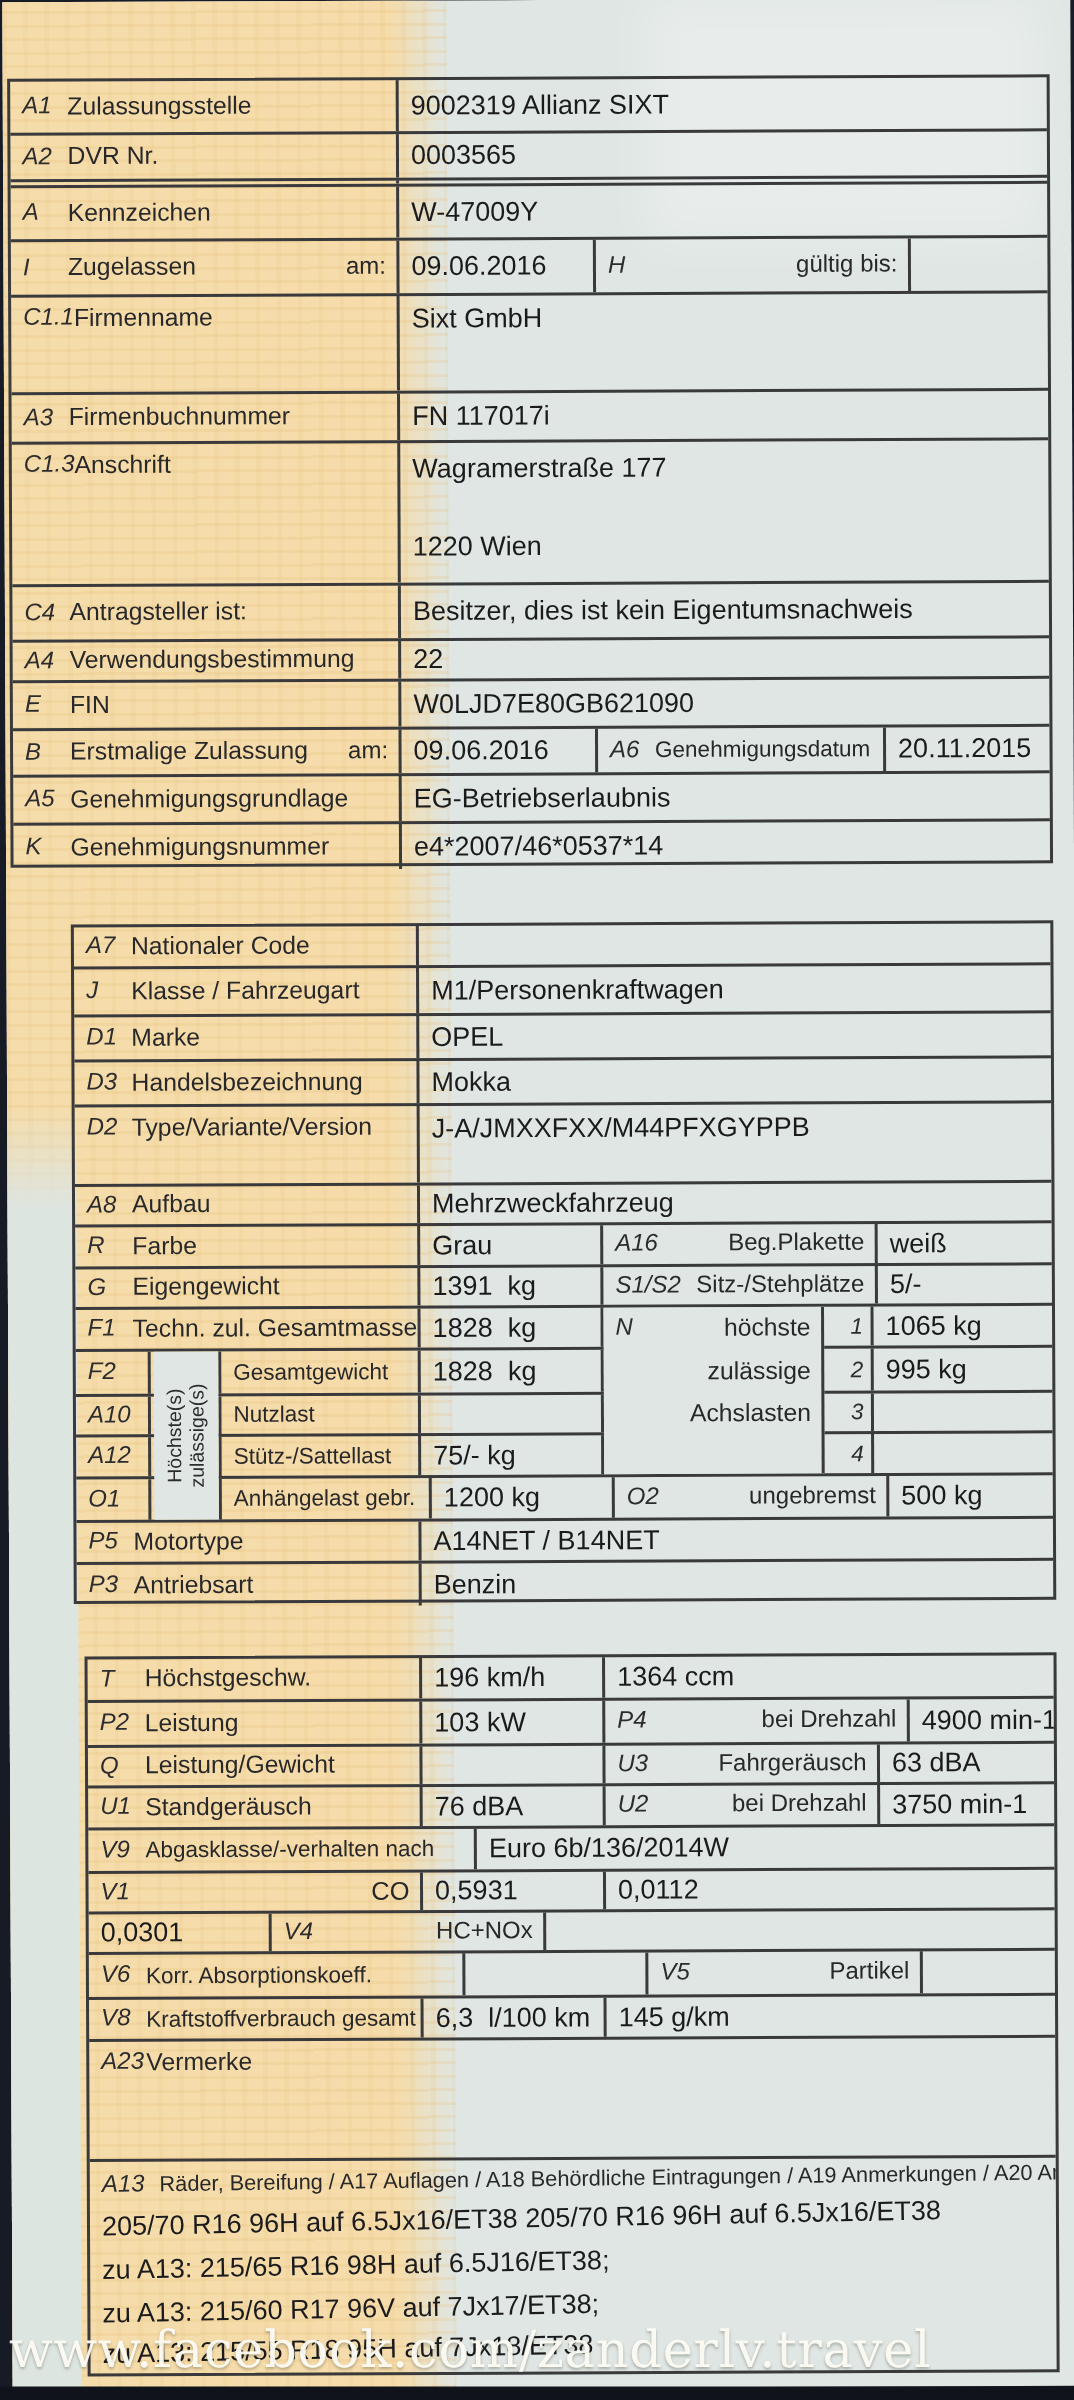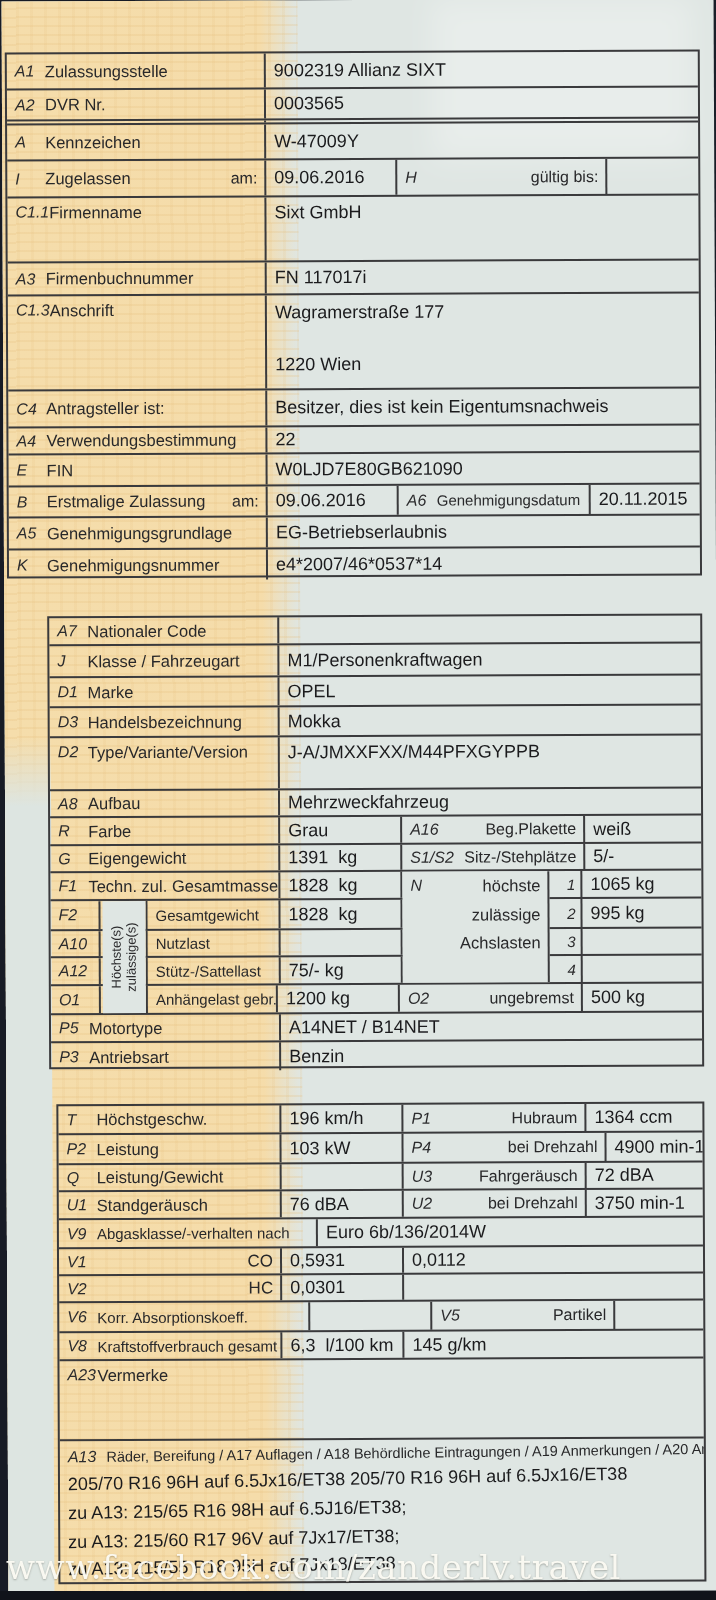--- a/index.html
+++ b/index.html
@@ -376,21 +376,21 @@
       <div class="c end fill">
           <span class="val"></span>
         </div>
     </div>
 
     <div class="tr" style="height:29px">
       <div class="c" style="width:50px">
           <span class="code">O1</span>
         </div>
       <div class="c" style="width:47px;padding:0"></div>
-      <div class="c" style="width:130px">
+      <div class="c" style="width:140px">
           <span class="lbl sm">Anhängelast gebr.</span>
         </div>
       <div class="c" style="width:122px">
           <span class="val">1200 kg</span>
         </div>
       <div class="c" style="width:183px">
           <span class="code">O2</span>
           <span class="rlab">ungebremst</span>
         </div>
       <div class="c end fill">
@@ -438,24 +438,20 @@
   <div class="tbl" style="left:50px;top:1103px;width:648px;height:480px;">
 
     <div class="tr" style="height:29px">
       <div class="c" style="width:223px">
           <span class="code">T</span>
           <span class="lbl">Höchstgeschw.</span>
         </div>
       <div class="c" style="width:122px">
           <span class="val">196 km/h</span>
         </div>
-      <div class="c" style="width:183px">
-          <span class="code">P1</span>
-          <span class="rlab">Hubraum</span>
-        </div>
       <div class="c end fill">
           <span class="val">1364 ccm</span>
         </div>
     </div>
 
     <div class="tr" style="height:30px">
       <div class="c" style="width:223px">
           <span class="code">P2</span>
           <span class="lbl">Leistung</span>
         </div>
@@ -477,21 +473,21 @@
           <span class="lbl">Leistung/Gewicht</span>
         </div>
       <div class="c" style="width:122px">
           <span class="val"></span>
         </div>
       <div class="c" style="width:183px">
           <span class="code">U3</span>
           <span class="rlab">Fahrgeräusch</span>
         </div>
       <div class="c end fill">
-          <span class="val">72 dBA</span>
+          <span class="val">63 dBA</span>
         </div>
     </div>
 
     <div class="tr" style="height:28px">
       <div class="c" style="width:223px">
           <span class="code">U1</span>
           <span class="lbl">Standgeräusch</span>
         </div>
       <div class="c" style="width:122px">
           <span class="val">76 dBA</span>
@@ -522,26 +518,26 @@
         </div>
       <div class="c" style="width:122px">
           <span class="val">0,5931</span>
         </div>
       <div class="c end fill">
           <span class="val">0,0112</span>
         </div>
     </div>
 
     <div class="tr" style="height:27px">
-      <div class="c" style="width:223px">
-          <span class="code">V2</span>
-          <span class="rlab" style="font-size:17px">HC</span>
-        </div>
       <div class="c" style="width:122px">
           <span class="val">0,0301</span>
+        </div>
+      <div class="c" style="width:183px">
+          <span class="code">V4</span>
+          <span class="rlab">HC+NOx</span>
         </div>
       <div class="c end fill">
           <span class="val"></span>
         </div>
     </div>
 
     <div class="tr" style="height:30px">
       <div class="c" style="width:251px">
           <span class="code">V6</span>
           <span class="lbl sm">Korr. Absorptionskoeff.</span>

